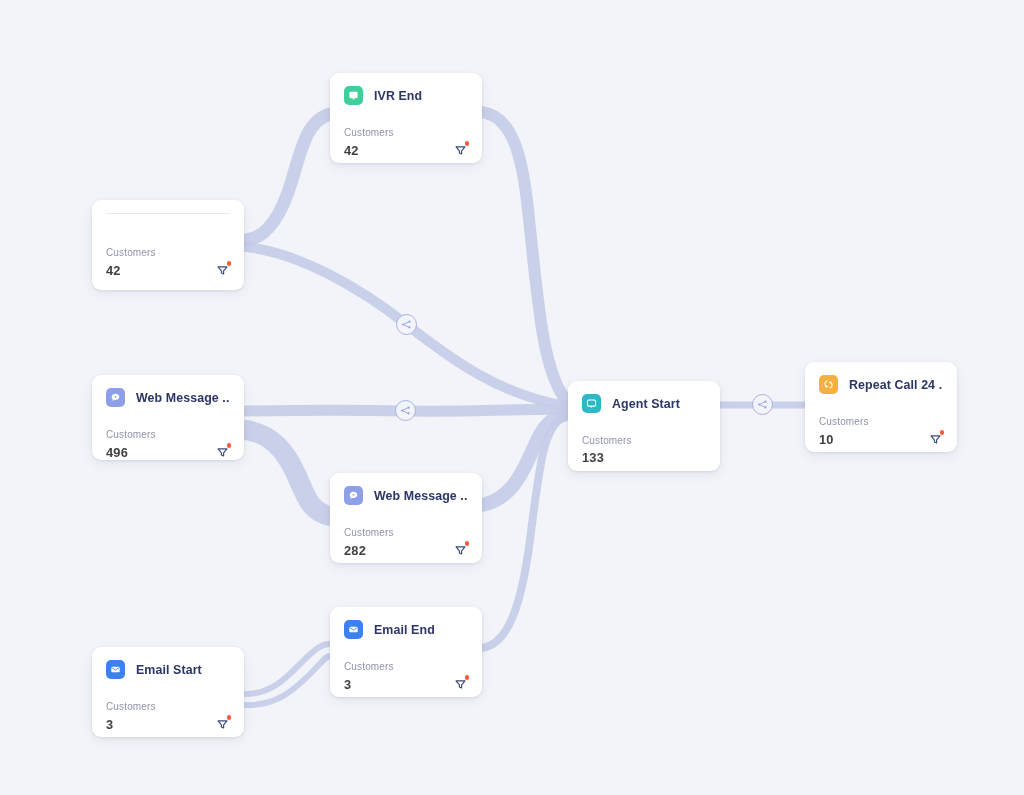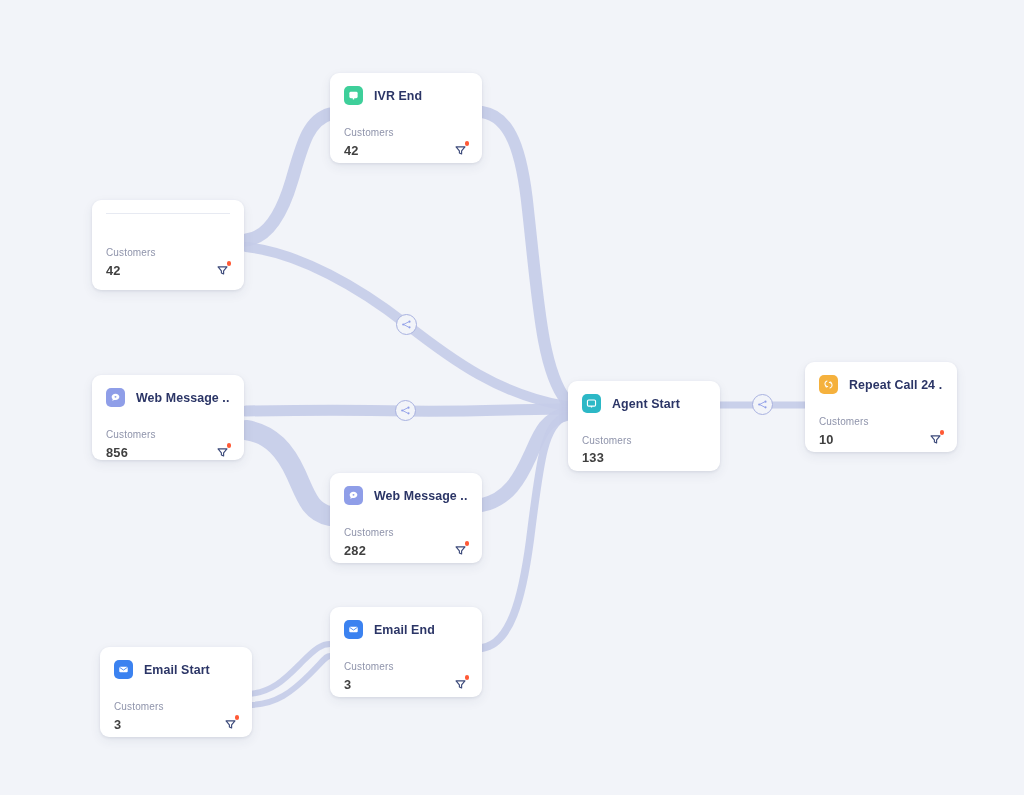--- a/index.html
+++ b/index.html
@@ -212,21 +212,21 @@
               <path d="M6 1.8c2.4 0 4.2 1.5 4.2 3.5S8.4 8.8 6 8.8c-.5 0-1-.06-1.4-.18L2.4 9.6l.6-1.6C2.2 7.3 1.8 6.5 1.8 5.3c0-2 1.8-3.5 4.2-3.5z" fill="#fff"></path>
               <circle cx="6" cy="5.3" r="1.05" fill="#8f9ee8"></circle>
             </svg>
           </span>
           <span class="node-title">Web Message ...</span>
         </div>
         <div class="node-divider"></div>
         <div>
           <div class="node-metric-label">Customers</div>
           <div class="node-foot">
-            <div class="node-value">856</div>
+            <div class="node-value">496</div>
             <div class="filter-btn">
               <svg width="13" height="13" viewBox="0 0 14 14">
                 <path d="M2.2 3.1h9.6L8.2 7.4v3.4L5.8 9.6V7.4z" fill="none" stroke="#3c4a7a" stroke-width="1.25" stroke-linejoin="round"></path>
               </svg>
               <span class="filter-dot"></span>
             </div>
           </div>
         </div>
       </div>
       <div class="node" style="left: 330px; top: 473px; width: 152px; height: 90px;">
@@ -270,21 +270,21 @@
             <div class="node-value">3</div>
             <div class="filter-btn">
               <svg width="13" height="13" viewBox="0 0 14 14">
                 <path d="M2.2 3.1h9.6L8.2 7.4v3.4L5.8 9.6V7.4z" fill="none" stroke="#3c4a7a" stroke-width="1.25" stroke-linejoin="round"></path>
               </svg>
               <span class="filter-dot"></span>
             </div>
           </div>
         </div>
       </div>
-      <div class="node" style="left: 100px; top: 647px; width: 152px; height: 90px;">
+      <div class="node" style="left: 92px; top: 647px; width: 152px; height: 90px;">
         <div class="node-head">
           <span class="node-icon" style="background: rgb(59, 130, 240);">
             <svg width="11" height="11" viewBox="0 0 12 12">
               <rect x="1.4" y="3" width="9.2" height="6" rx="1.1" fill="#fff"></rect>
               <path d="M1.9 3.8L6 6.6l4.1-2.8" stroke="#3b82f0" stroke-width="0.95" fill="none" stroke-linecap="round" stroke-linejoin="round"></path>
             </svg>
           </span>
           <span class="node-title">Email Start</span>
         </div>
         <div class="node-divider"></div>

